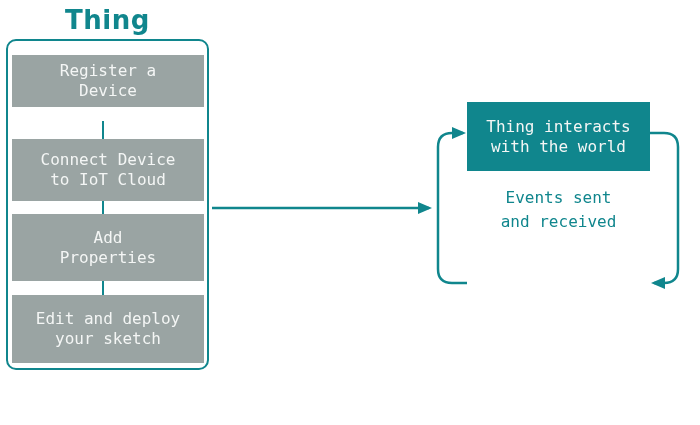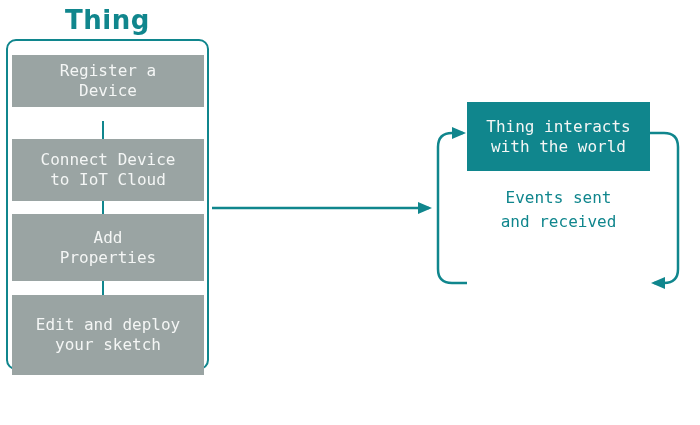--- a/index.html
+++ b/index.html
@@ -54,21 +54,21 @@
     justify-content: center;
     text-align: center;
     white-space: pre-line;
     font-size: 16px;
     line-height: 20px;
     z-index: 2;
   }
   .step-1 { top: 55px;  height: 52px; }
   .step-2 { top: 139px; height: 62px; }
   .step-3 { top: 214px; height: 67px; }
-  .step-4 { top: 295px; height: 80px; }
+  .step-4 { top: 295px; height: 68px; }
   .cycle-box {
     position: absolute;
     left: 467px;
     width: 183px;
     height: 69px;
     background: var(--teal, #10868D);
     color: var(--box_text, #F4F6F5);
     display: flex;
     align-items: center;
     justify-content: center;

